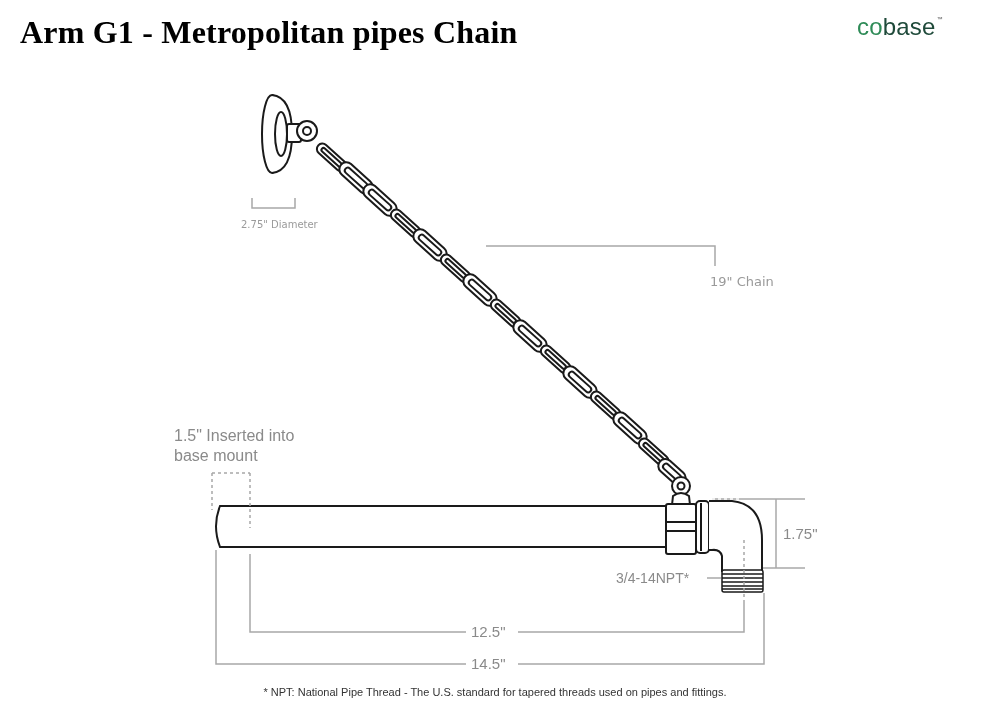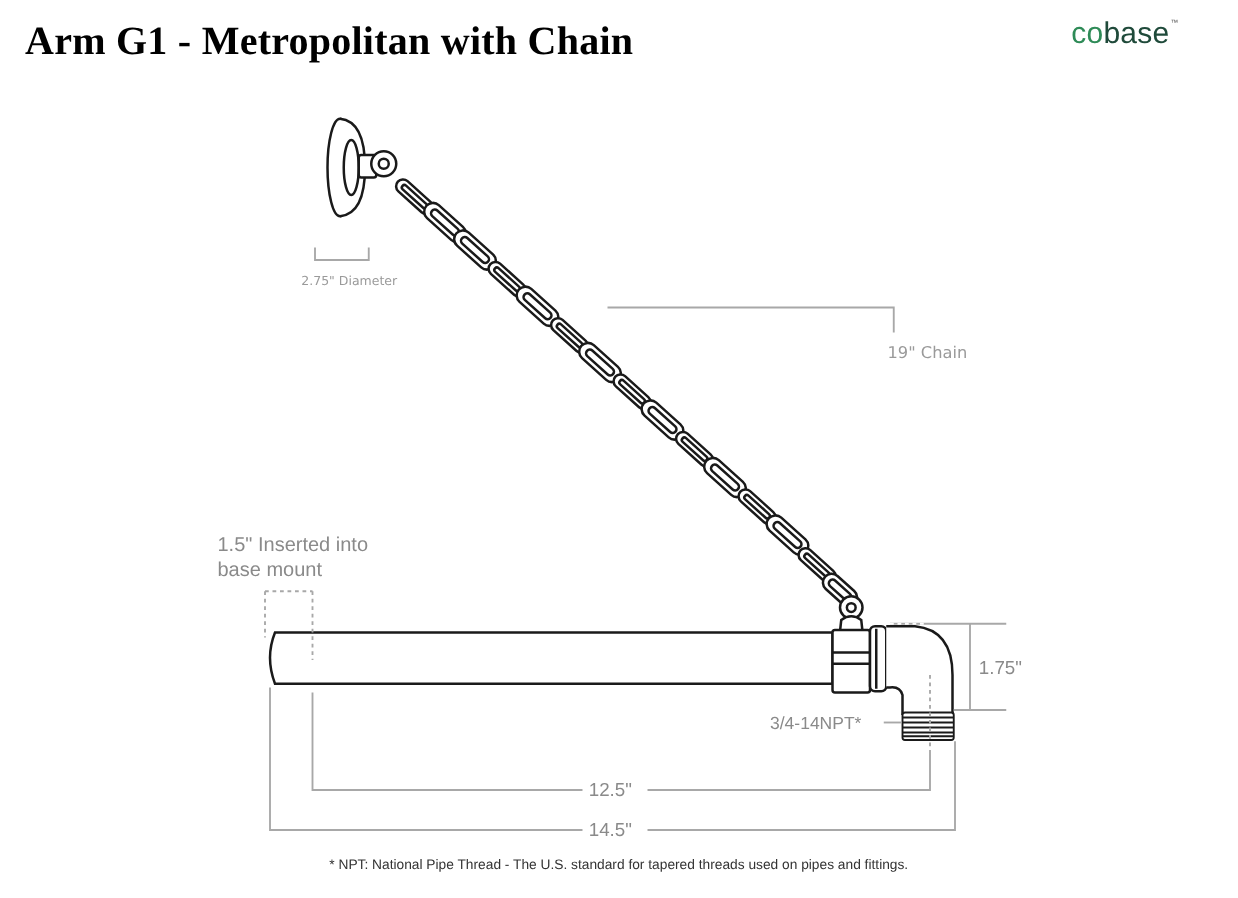--- a/index.html
+++ b/index.html
@@ -22,21 +22,21 @@
   .dimlabel { font-family: "Liberation Sans", "DejaVu Sans", sans-serif; fill: #8a8a8a; }
   .condensed { font-family: "DejaVu Sans", sans-serif; fill: #9a9a9a; }
   .footnote {
     position: absolute; left: 0; width: 990px; top: 686px; text-align: center;
     font-family: "Liberation Sans", "DejaVu Sans", sans-serif; font-size: 11px; color: #333;
   }
 </style>
 </head>
 <body>
 
-<h1 class="title">Arm G1 - Metropolitan with Chain</h1>
+<h1 class="title">Arm G1 - Metropolitan pipes Chain</h1>
 
 <div class="logo">
   <span class="co">co</span><span class="rest">base</span><sup>™</sup>
 </div>
 
 <svg class="diagram" width="990" height="718" viewBox="0 0 990 718" xmlns="http://www.w3.org/2000/svg">
 
   <g fill="none" stroke="#1a1a1a" stroke-width="2">
     <ellipse cx="272" cy="134" rx="10" ry="39" fill="#fff"></ellipse>
     <path d="M272 95 Q 292 97 292 134 Q 292 171 272 173" fill="#fff"></path>

